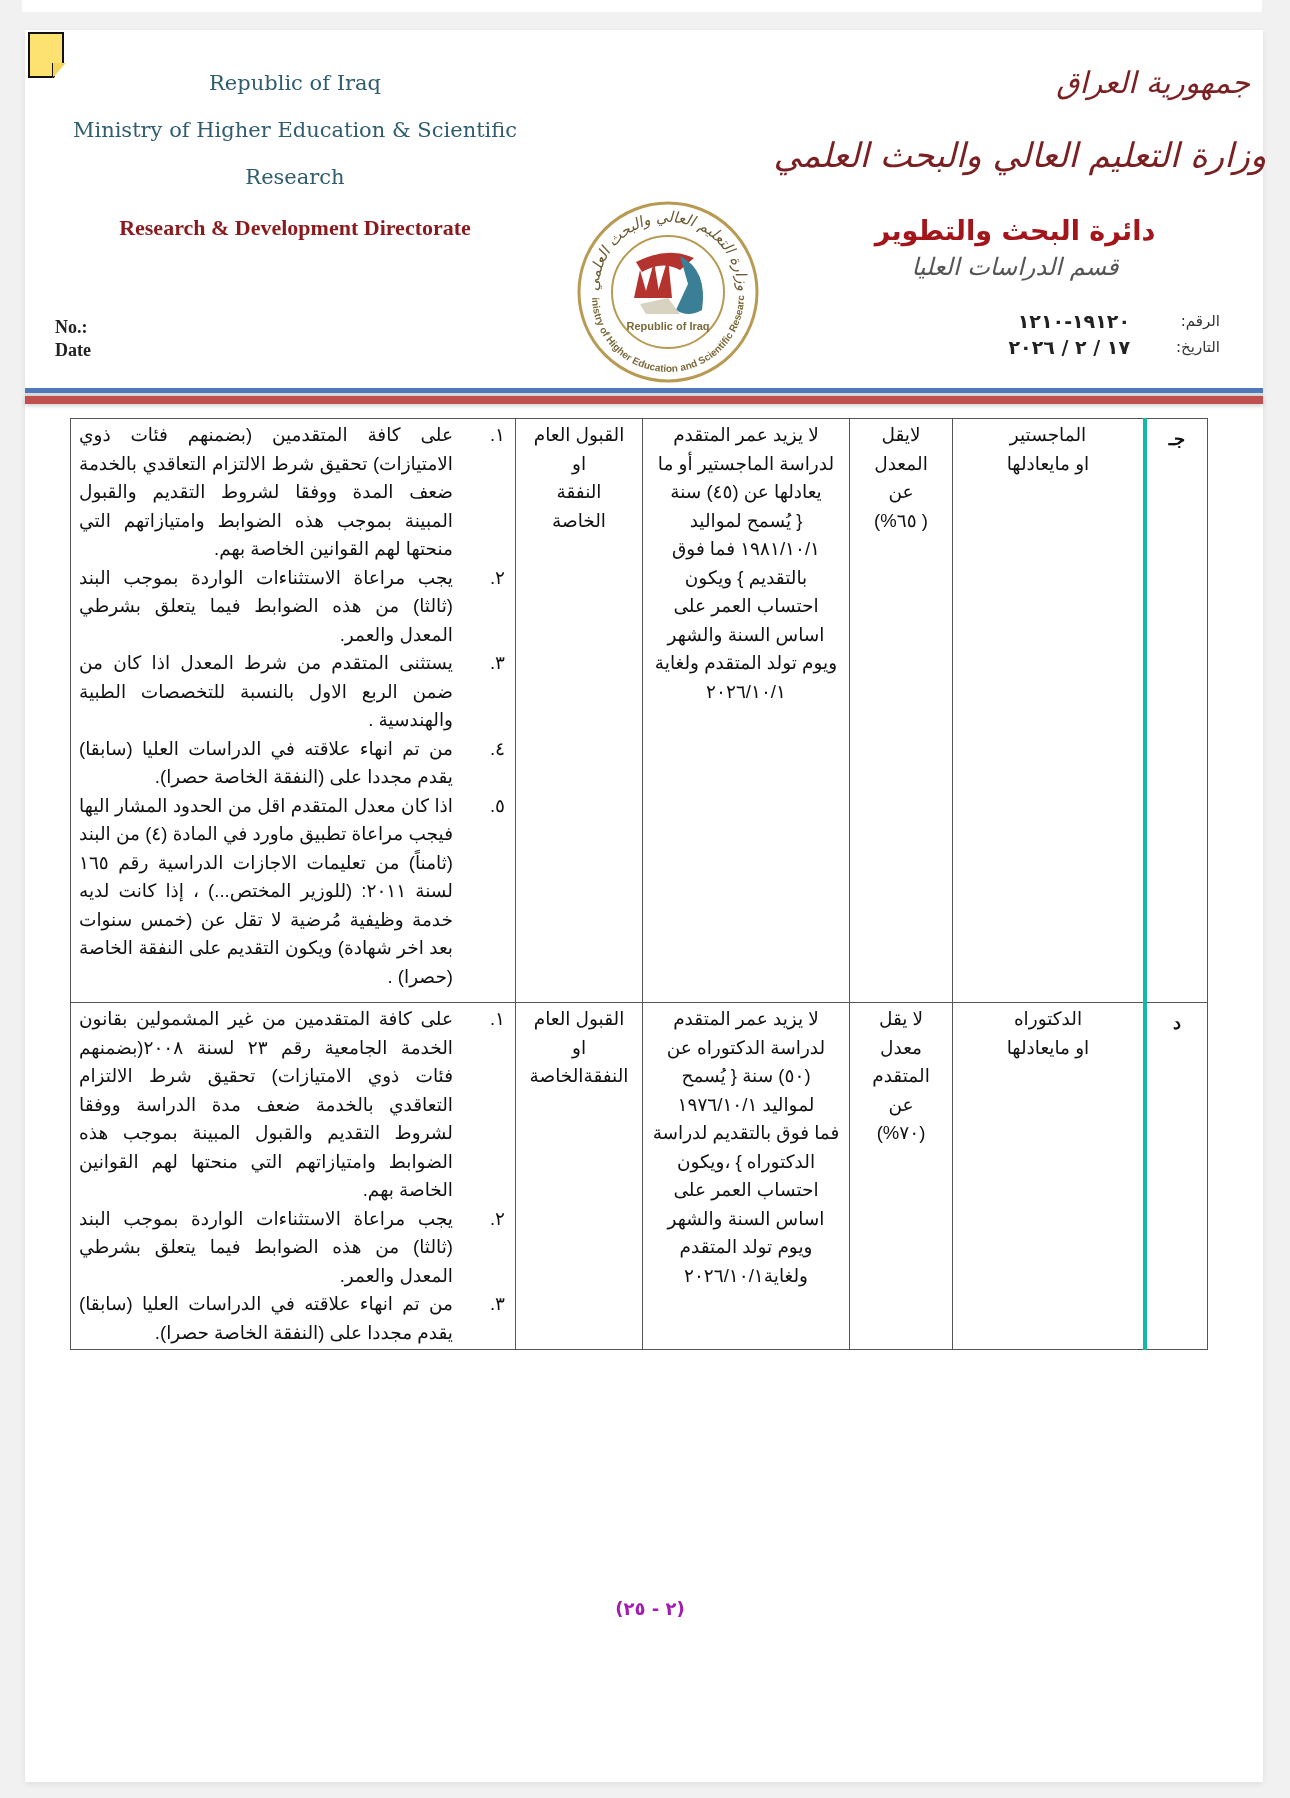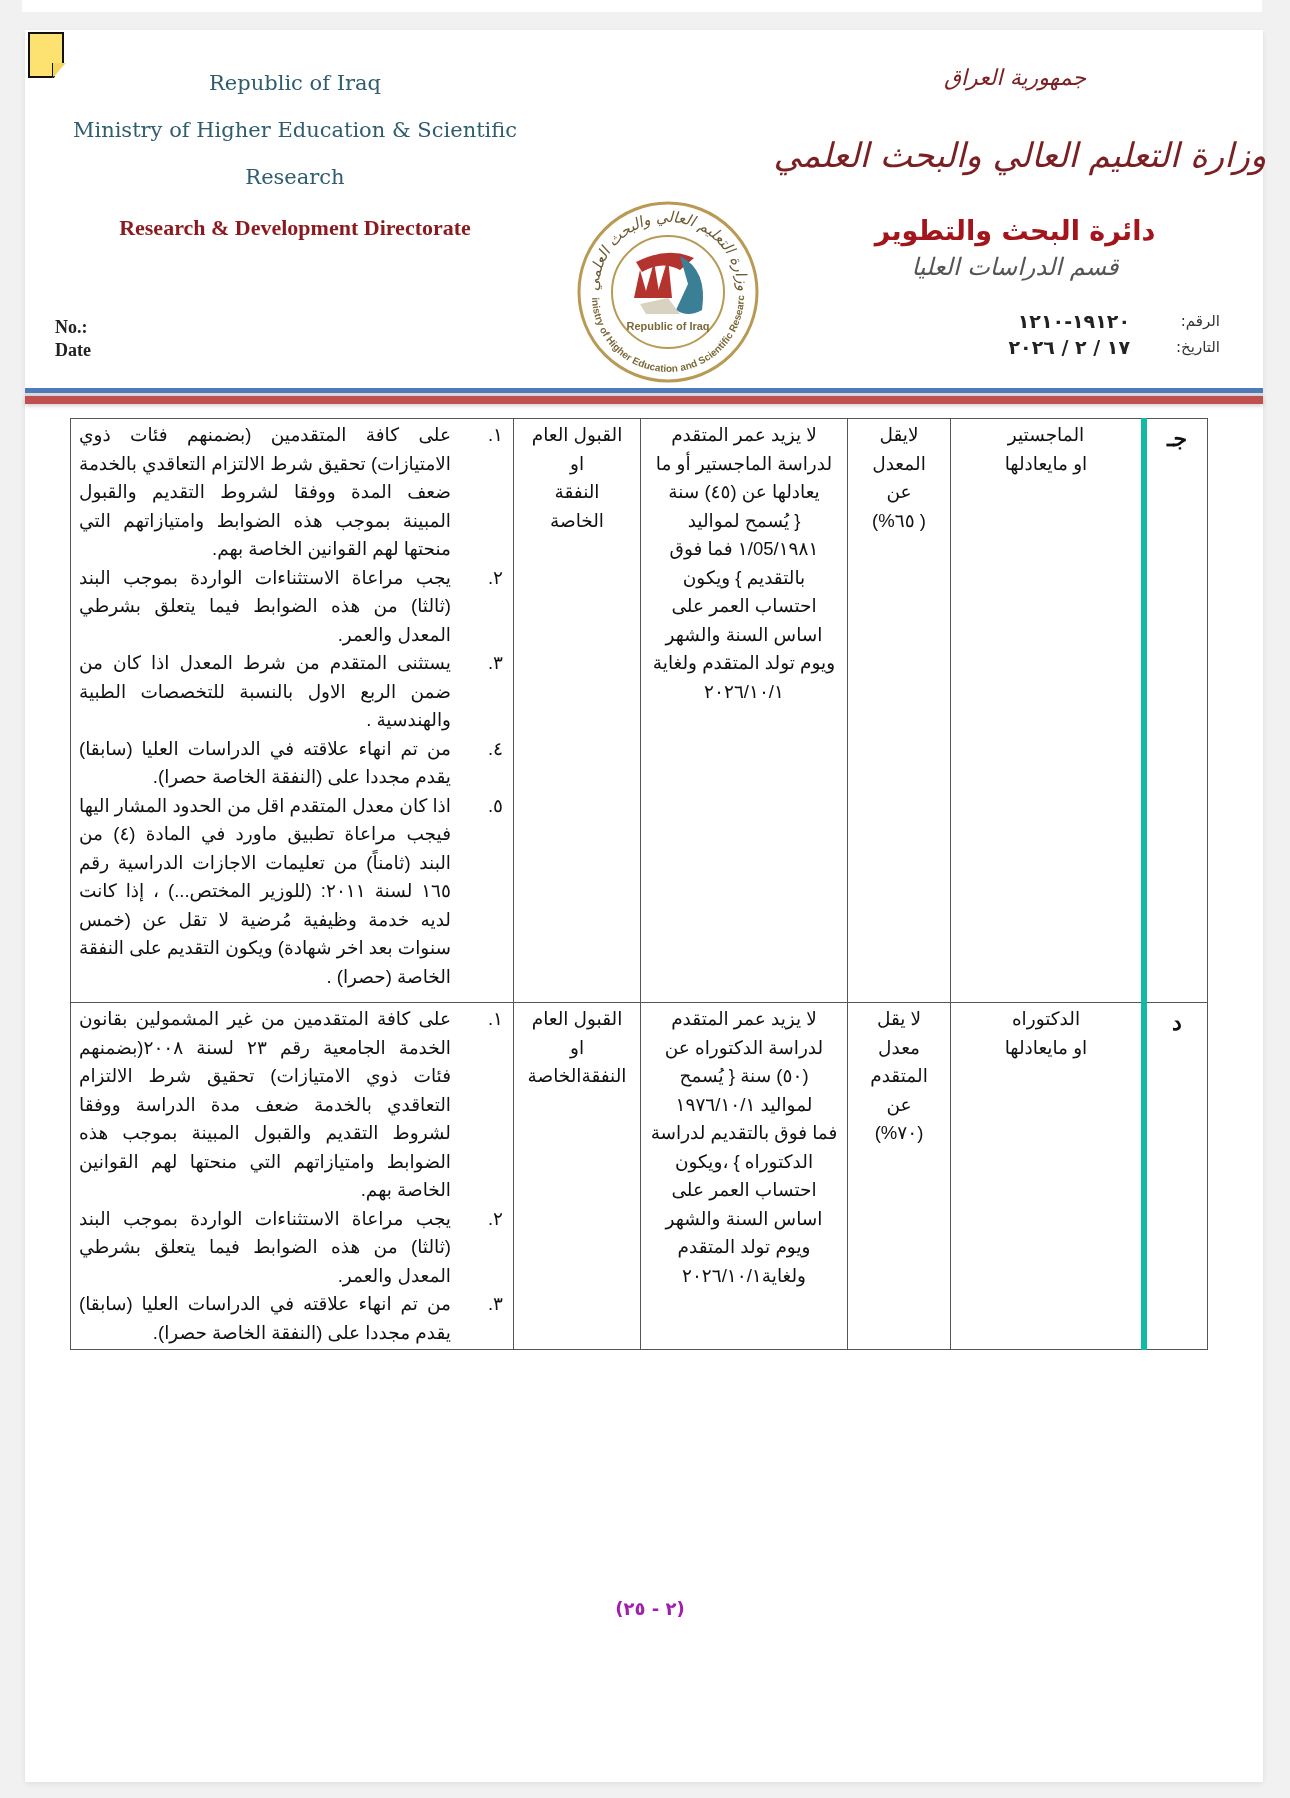--- a/index.html
+++ b/index.html
@@ -36,21 +36,21 @@
       position:absolute; left:0; top:150px; width:100%;
       font-family:"Liberation Serif", serif; font-weight:bold; color:#8b1a1f; font-size:22px;
     }
     .en-meta {
       position:absolute; left:55px; top:316px;
       font-family:"Liberation Serif", serif; font-weight:bold; color:#222; font-size:18px; line-height:23px;
     }
     .ar-header { position:absolute; left:780px; top:55px; width:470px; text-align:center; direction:rtl; }
     .ar-republic {
       position:absolute; left:0; top:10px; width:100%;
-      font-family:"DejaVu Serif", serif; color:#7a1f22; font-size:22px; font-style:italic;
+      font-family:"DejaVu Serif", serif; color:#7a1f22; font-size:30px; font-style:italic;text-align:right;
     }
     .ar-ministry {
       position:absolute; left:-20px; top:80px; width:520px;
       font-family:"DejaVu Serif", serif; color:#7a1f22; font-size:34px; font-style:italic; letter-spacing:-1px;
     }
     .ar-dir {
       position:absolute; left:0; top:160px; width:100%;
       font-family:"DejaVu Sans", sans-serif; font-weight:bold; color:#a3151b; font-size:27px;
     }
     .ar-dept {
@@ -67,21 +67,21 @@
     .rule-blue { position:absolute; left:25px; top:388px; width:1238px; height:6px; background:#4f79b8; }
     .rule-red { position:absolute; left:25px; top:396px; width:1238px; height:8px; background:#c0504f; box-shadow:0 2px 4px rgba(0,0,0,0.18); }
     .rule-gap { position:absolute; left:25px; top:393px; width:1238px; height:3px; background:#d9d9d9; }
 
     table.rules {
       position:absolute; left:70px; top:418px; width:1138px;
       border-collapse:collapse; direction:rtl;
       font-family:"Liberation Sans", sans-serif; font-size:18.5px; color:#111; line-height:28.5px;
     }
     table.rules td { border:1px solid #555; vertical-align:top; padding:2px 8px;text-align:center; }
-    table.rules td.letter { width:44px; border-left:6px solid #14b8a6; text-align:center; font-weight:bold; font-size:22px; padding-top:6px; }
+    table.rules td.letter { width:44px; border-left:4px solid #14b8a6; text-align:center; font-weight:bold; font-size:18px; padding-top:6px; }
     td.degree { width:174px; text-align:center; padding-top:0; }
     td.gpa { width:86px; text-align:right; padding-right:12px; }
     td.age { width:190px; text-align:right; padding-right:8px; }
     td.admit { width:110px; text-align:center; }
     td.notes { text-align:justify; padding-left:12px; padding-right:8px; }
     .cell-line { display:block; }
     ol.note-list { list-style:none; margin:0; padding:0; }
     ol.note-list li { position:relative; padding-right:54px; text-align:justify; }
     .note-num { position:absolute; right:2px; top:0; width:40px; text-align:right; }
     tr.row-j td { height:575px; }
@@ -170,21 +170,21 @@
         <span class="cell-line">لايقل</span>
         <span class="cell-line">المعدل</span>
         <span class="cell-line">عن</span>
         <span class="cell-line">( ٦٥%)</span>
       </td>
       <td class="age">
         <span class="cell-line">لا يزيد عمر المتقدم</span>
         <span class="cell-line">لدراسة الماجستير أو ما</span>
         <span class="cell-line">يعادلها عن (٤٥) سنة</span>
         <span class="cell-line">{ يُسمح لمواليد</span>
-        <span class="cell-line">١٩٨١/05/١ فما فوق</span>
+        <span class="cell-line">١٩٨١/١٠/١ فما فوق</span>
         <span class="cell-line">بالتقديم } ويكون</span>
         <span class="cell-line">احتساب العمر على</span>
         <span class="cell-line">اساس السنة والشهر</span>
         <span class="cell-line">ويوم تولد المتقدم ولغاية</span>
         <span class="cell-line">٢٠٢٦/١٠/١</span>
       </td>
       <td class="admit">
         <span class="cell-line">القبول العام</span>
         <span class="cell-line">او</span>
         <span class="cell-line">النفقة</span>

